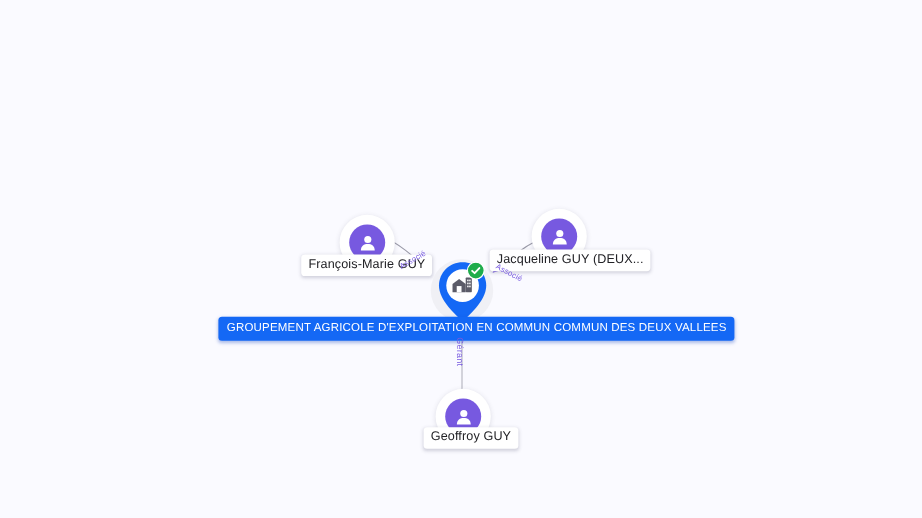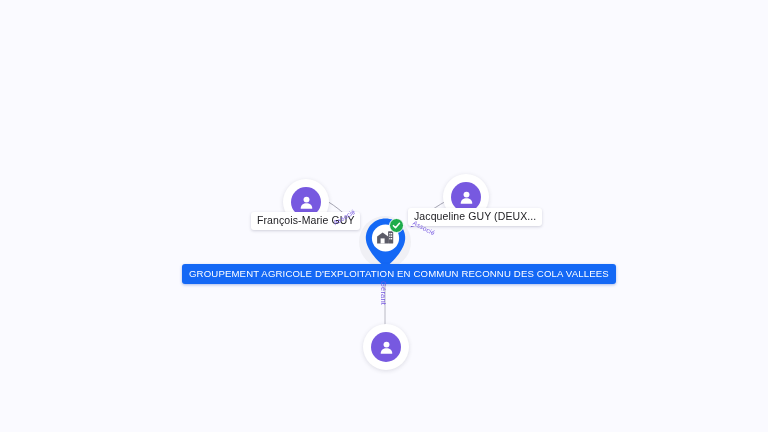--- a/index.html
+++ b/index.html
@@ -186,20 +186,21 @@
   <div class="node-label" style="left:408px; top:179px;">Jacqueline GUY (DEUX...</div>
 
   <div class="person-node" style="left:363px; top:295px;">
     <div class="person-avatar">
       <svg width="17" height="17" viewBox="0 0 20 20" aria-hidden="true">
         <circle cx="10" cy="6.6" r="3.5" fill="#ffffff"></circle>
         <path d="M3.2 17.4 C3.2 12.9 6.3 11 10 11 C13.7 11 16.8 12.9 16.8 17.4 Z" fill="#ffffff"></path>
       </svg>
     </div>
   </div>
+  <div class="node-label" style="left:353px; top:327px;">Geoffroy GUY</div>
 
   <div class="company-node" style="left:356px; top:185px;">
     <div class="company-halo"></div>
     <svg class="company-pin-svg" width="43" height="52" viewBox="0 0 43 52">
       <path d="M21.5 1.5 C10.5 1.5 1.8 10.2 1.8 21 C1.8 33.5 16.5 46.5 21.5 50.5 C26.5 46.5 41.2 33.5 41.2 21 C41.2 10.2 32.5 1.5 21.5 1.5 Z" fill="#1468f5"></path>
       <circle cx="21.5" cy="21" r="13.6" fill="#ffffff"></circle>
     </svg>
     <div class="company-inner-icon">
       <svg width="19" height="17" viewBox="0 0 19 17" aria-hidden="true">
         <rect x="12.1" y="2.2" width="5.1" height="12.3" rx="0.6" fill="#5c5c68"></rect>
@@ -213,21 +214,21 @@
         <rect x="4.6" y="9.4" width="4.0" height="5.1" fill="#ffffff"></rect>
       </svg>
     </div>
     <div class="verified-badge">
       <svg width="9" height="9" viewBox="0 0 10 10" aria-hidden="true">
         <path d="M1.6 5.2 L3.9 7.4 L8.3 2.6" fill="none" stroke="#ffffff" stroke-width="1.7" stroke-linecap="round" stroke-linejoin="round"></path>
       </svg>
     </div>
   </div>
 
-  <div class="company-title" style="left:182px; top:235px;">GROUPEMENT AGRICOLE D'EXPLOITATION EN COMMUN RECONNU DES COLA VALLEES</div>
+  <div class="company-title" style="left:182px; top:235px;">GROUPEMENT AGRICOLE D'EXPLOITATION EN COMMUN COMMUN DES DEUX VALLEES</div>
 
   <div class="edge-label-diag edge-label-l" style="left:332px; top:191px;">Associé</div>
 
   <div class="edge-label-diag edge-label-r" style="left:415px; top:190px;">Associé</div>
 
   <div class="edge-label-v" style="left:388px; top:252px;">Gérant</div>
 
 </div>
 
 </body></html>

